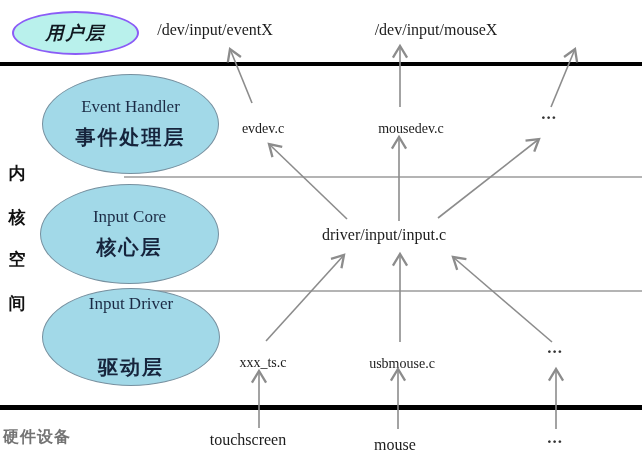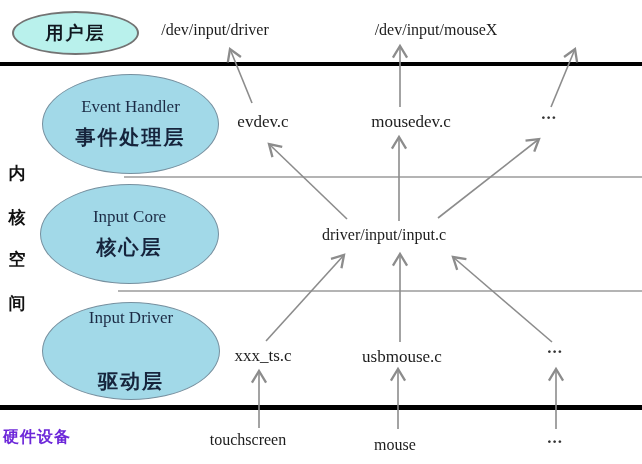--- a/index.html
+++ b/index.html
@@ -12,55 +12,56 @@
   }
   
   .lbl{
     position:absolute;
     white-space:nowrap;
     color:#1c1c1c;
     font-size:16px;
     transform:translateX(-50%);
     line-height:1.1;
   }
-  .lbl.small{font-size:17px;}
+  .lbl.small{font-size:14px;margin-top:8px;}
   .dots{font-size:17px;font-weight:bold;letter-spacing:1px;color:#333;}
   
   .ellipse{
     position:absolute;
     border-radius:50%;
     display:flex;
     flex-direction:column;
     align-items:center;
     justify-content:center;
     text-align:center;
   }
   .ellipse.user{
     left:12px;top:11px;width:123px;height:40px;
     background:#b9f1ec;
-    border:2px solid #737373;
+    border:2px solid #8b5cf6;
+    font-style:italic;
   }
   .ellipse.user .zh-big{
     font-size:18px;font-weight:bold;color:#101820;
     letter-spacing:2px;
   }
   .ellipse.kernel{
     background:#a2d9e8;
     border:1.5px solid #77909f;
     gap:7px;
   }
   .ellipse.kernel .en{
     font-size:17px;font-weight:normal;color:#1b2a44;
   }
   .ellipse.kernel .zh{
     font-size:20px;font-weight:bold;color:#16243c;letter-spacing:2px;
   }
   #ellipse-event-handler{left:42px;top:74px;width:175px;height:98px;}
   #ellipse-input-core{left:40px;top:184px;width:177px;height:98px;}
-  #ellipse-input-driver{left:42px;top:302px;width:176px;height:96px;gap:40px;}
+  #ellipse-input-driver{left:42px;top:288px;width:176px;height:96px;gap:40px;}
   
   .divider{
     position:absolute;left:0;width:642px;background:#000000;
   }
   #divider-user-kernel{top:62px;height:4px;}
   #divider-kernel-hw{top:405px;height:5px;}
   .thinline{
     position:absolute;height:2px;background:#b4b4b4;
   }
   #thinline-handler-core{left:124px;top:176px;width:518px;}
@@ -70,21 +71,21 @@
     position:absolute;left:7px;width:20px;
     font-size:17px;font-weight:bold;color:#101010;
     text-align:center;
   }
   #side-char-0{top:162px;}
   #side-char-1{top:206px;}
   #side-char-2{top:248px;}
   #side-char-3{top:292px;}
   #hw-side-label{
     position:absolute;left:3px;top:427px;
-    font-size:16px;font-weight:bold;color:#6d28d9;
+    font-size:16px;font-weight:bold;color:#737373;
     letter-spacing:1px;
   }
   
   #arrow-layer{
     position:absolute;left:0;top:0;width:642px;height:464px;
     pointer-events:none;
   }
 </style>
 </head>
 <body>
@@ -93,21 +94,21 @@
 
   <div class="thinline" id="thinline-handler-core"></div>
   <div class="thinline" id="thinline-core-driver"></div>
 
   <div class="divider" id="divider-user-kernel"></div>
   <div class="divider" id="divider-kernel-hw"></div>
 
   <div class="ellipse user">
     <span class="zh-big">用户层</span>
   </div>
-  <div class="lbl" style="left:215px;top:21px;">/dev/input/driver</div>
+  <div class="lbl" style="left:215px;top:21px;">/dev/input/eventX</div>
   <div class="lbl" style="left:400px;top:21px;margin-left:36px;">/dev/input/mouseX</div>
 
   <div class="side-char" id="side-char-0">内</div>
   <div class="side-char" id="side-char-1">核</div>
   <div class="side-char" id="side-char-2">空</div>
   <div class="side-char" id="side-char-3">间</div>
 
   <div class="ellipse kernel" id="ellipse-event-handler">
     <span class="en">Event Handler</span>
     <span class="zh">事件处理层</span>

